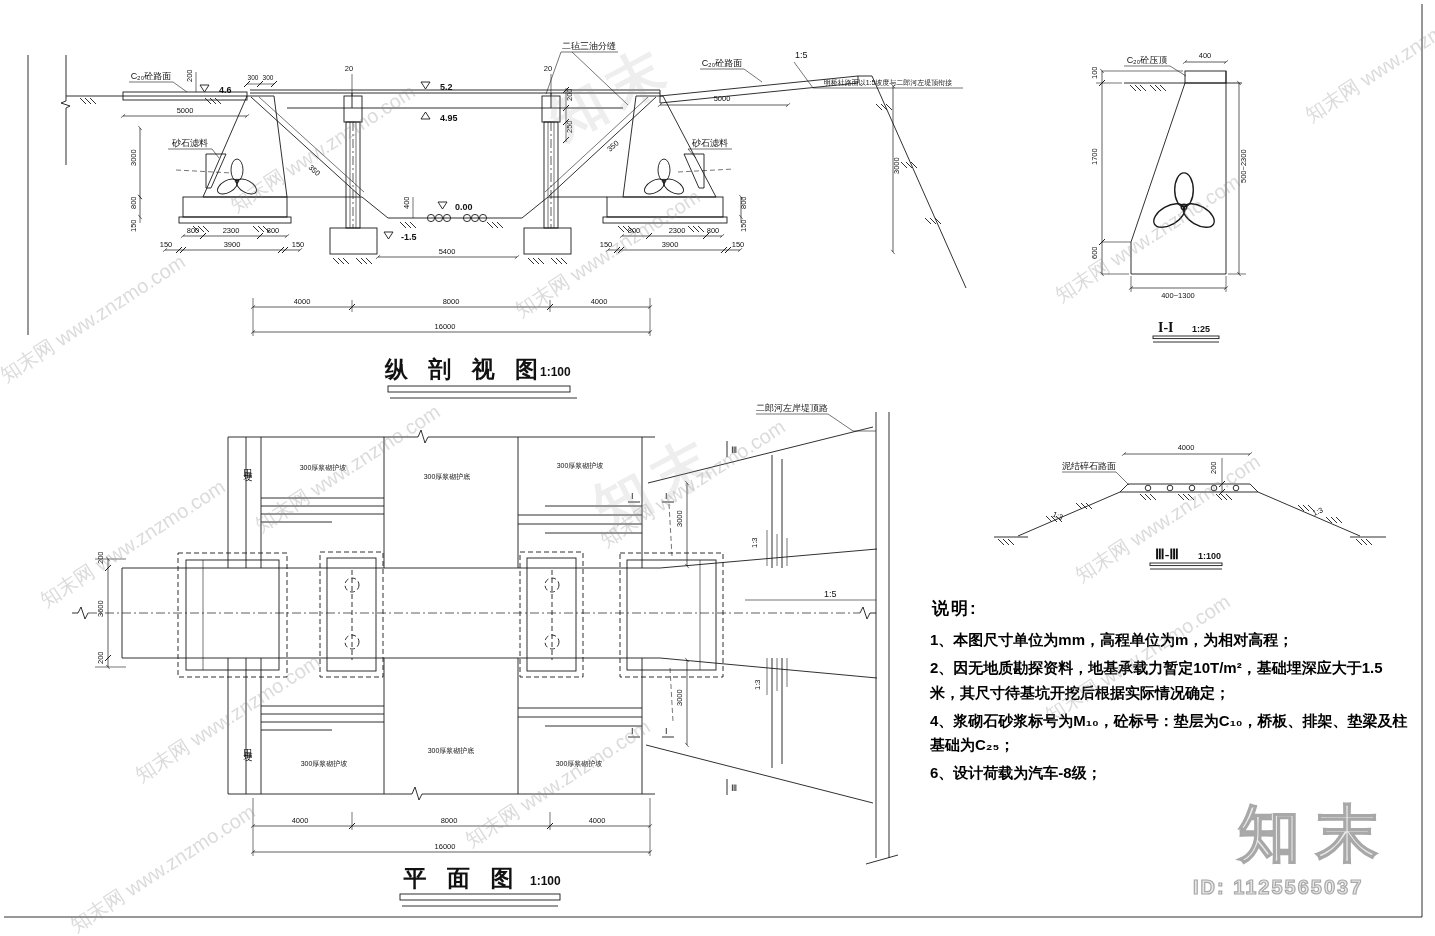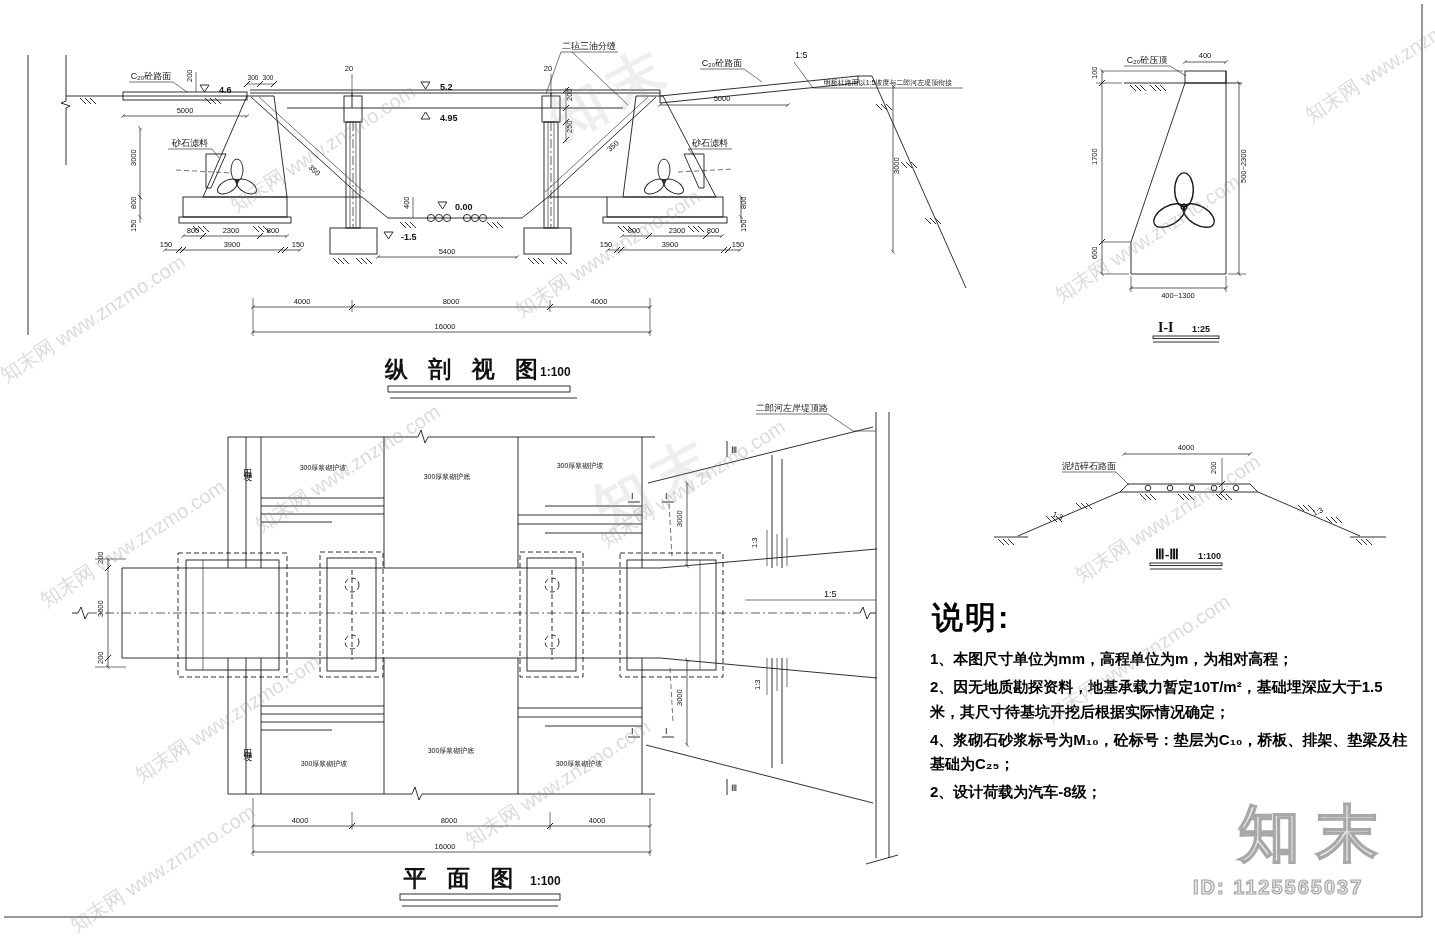--- a/index.html
+++ b/index.html
@@ -13,21 +13,21 @@
   .dim{stroke-width:.7;marker-start:url(#mk);marker-end:url(#mk);}
   .tk{stroke-width:1;}
   text{fill:#111;stroke:none;font-family:"Liberation Sans",sans-serif;font-size:7.5px;}
   text.s6{font-size:6.5px;} text.s7{font-size:7px;} text.lab{font-size:9px;} text.el{font-size:9px;font-weight:bold;}
   text.ttl{font-size:23px;font-weight:bold;letter-spacing:7px;}
   text.ttls{font-size:12px;font-weight:bold;}
   text.dttl{font-size:14px;font-weight:bold;font-family:"Liberation Serif",serif;}
   text.dttls{font-size:9px;font-weight:bold;}
   .mid{text-anchor:middle;}
   .notes{position:absolute;left:930px;top:597px;width:478px;color:#000;}
-  .notes-heading{font-size:31px;font-weight:bold;margin:0 0 8px 2px;letter-spacing:2px;}
+  .notes-heading{font-size:17px;font-weight:bold;margin:0 0 8px 2px;letter-spacing:2px;}
   .notes p{margin:0 0 4px 0;font-size:15px;font-weight:bold;line-height:1.62;}
   .wm{position:absolute;font-size:20px;color:#8a8a8a;opacity:.30;transform:rotate(-33deg);
       white-space:nowrap;pointer-events:none;z-index:5;}
   .wm-big{position:absolute;font-size:56px;font-weight:bold;letter-spacing:10px;opacity:.16;color:#9a9a9a;
       transform:rotate(-28deg);pointer-events:none;z-index:5;}
   .outline{color:rgba(176,176,176,0.28);-webkit-text-stroke:1.2px #a8a8a8;}
   .corner-logo{position:absolute;left:1238px;top:792px;font-size:62px;font-weight:bold;letter-spacing:16px;z-index:6;}
   .corner-id{position:absolute;left:1193px;top:876px;font-size:20px;font-weight:bold;letter-spacing:2px;z-index:6;}
   .vtext{position:absolute;writing-mode:vertical-rl;text-orientation:upright;font-size:9px;letter-spacing:3px;color:#000;z-index:2;}
 </style>
@@ -501,21 +501,21 @@
 </svg>
 
 <div class="vtext" style="left:241px;top:462px;">田埂</div>
 <div class="vtext" style="left:241px;top:742px;">田埂</div>
 
 <div class="notes">
   <div class="notes-heading">说明:</div>
   <p>1、本图尺寸单位为mm，高程单位为m，为相对高程；</p>
   <p>2、因无地质勘探资料，地基承载力暂定10T/m²，基础埋深应大于1.5米，其尺寸待基坑开挖后根据实际情况确定；</p>
   <p>4、浆砌石砂浆标号为M₁₀，砼标号：垫层为C₁₀，桥板、排架、垫梁及柱基础为C₂₅；</p>
-  <p>2、设计荷载为汽车-8级；</p>
+  <p>6、设计荷载为汽车-8级；</p>
 </div>
 
 <div class="wm" style="left:-15px;top:305px;">知末网 www.znzmo.com</div>
 <div class="wm" style="left:25px;top:530px;">知末网 www.znzmo.com</div>
 <div class="wm" style="left:215px;top:135px;">知末网 www.znzmo.com</div>
 <div class="wm" style="left:240px;top:455px;">知末网 www.znzmo.com</div>
 <div class="wm" style="left:500px;top:240px;">知末网 www.znzmo.com</div>
 <div class="wm" style="left:585px;top:470px;">知末网 www.znzmo.com</div>
 <div class="wm" style="left:120px;top:705px;">知末网 www.znzmo.com</div>
 <div class="wm" style="left:450px;top:770px;">知末网 www.znzmo.com</div>

